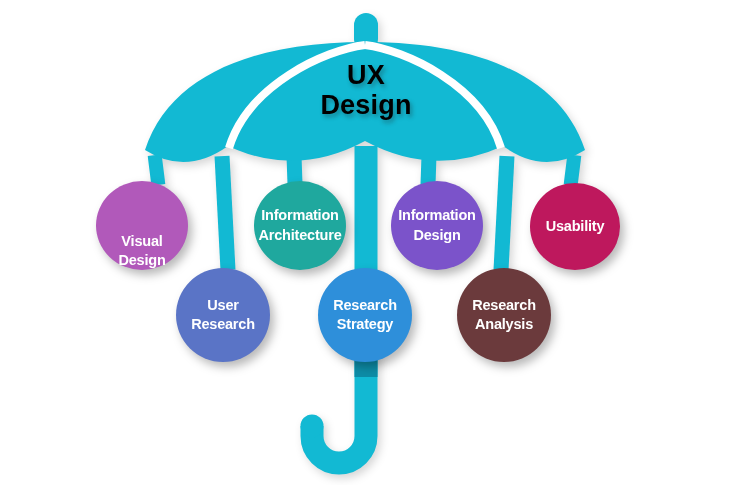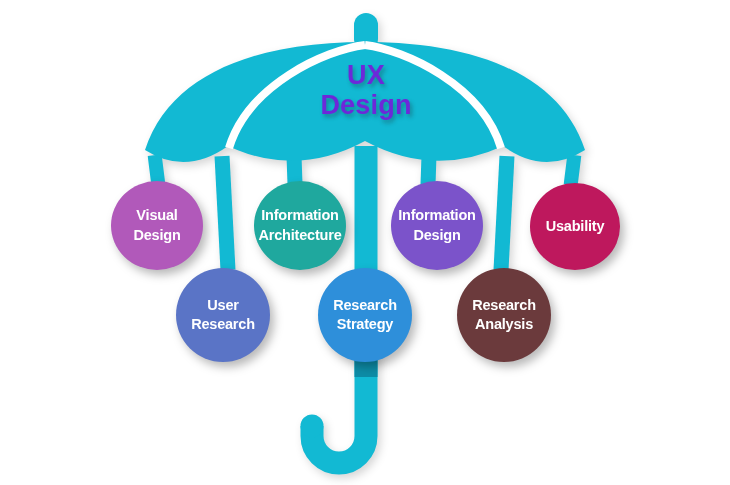--- a/index.html
+++ b/index.html
@@ -6,36 +6,36 @@
   .stage{
     position:relative;width:730px;height:485px;background:#ffffff;overflow:hidden;
     font-family:"Liberation Sans","DejaVu Sans",sans-serif;
   }
   .umbrella-svg{
     position:absolute;left:0;top:0;width:730px;height:485px;
     filter:drop-shadow(3px 4px 4px rgba(0,0,0,0.16));
   }
   .title{
     position:absolute;left:266px;top:60px;width:200px;
-    text-align:center;color:#6d28d9;font-weight:bold;font-size:27px;line-height:1.12;
+    text-align:center;color:#000000;font-weight:bold;font-size:27px;line-height:1.12;
     text-shadow:2px 3px 4px rgba(30,30,30,0.35);
     letter-spacing:0.2px;
   }
   .title span{display:block;}
   .bubble{
     position:absolute;border-radius:50%;
     display:flex;align-items:center;justify-content:center;
     color:#ffffff;font-weight:bold;font-size:14.5px;line-height:1.32;
     letter-spacing:-0.2px;text-align:center;
     filter:drop-shadow(4px 5px 5px rgba(0,0,0,0.28));
   }
   .bubble .bubble-label{display:block;width:100%;white-space:pre-line;}
   .row-a{width:92px;height:89px;top:181px;}
   .row-b{width:94px;height:94px;top:268px;}
-  .b-visual{left:111px;}
+  .b-visual{left:96px;align-items:flex-end;}
   .b-info{left:254px;}
   .b-interaction{left:391px;}
   .b-usability{left:530px;top:183px;width:90px;height:87px;}
   .b-user{left:176px;}
   .b-content{left:318px;}
   .b-business{left:457px;}
 </style>
 </head>
 <body>
 

